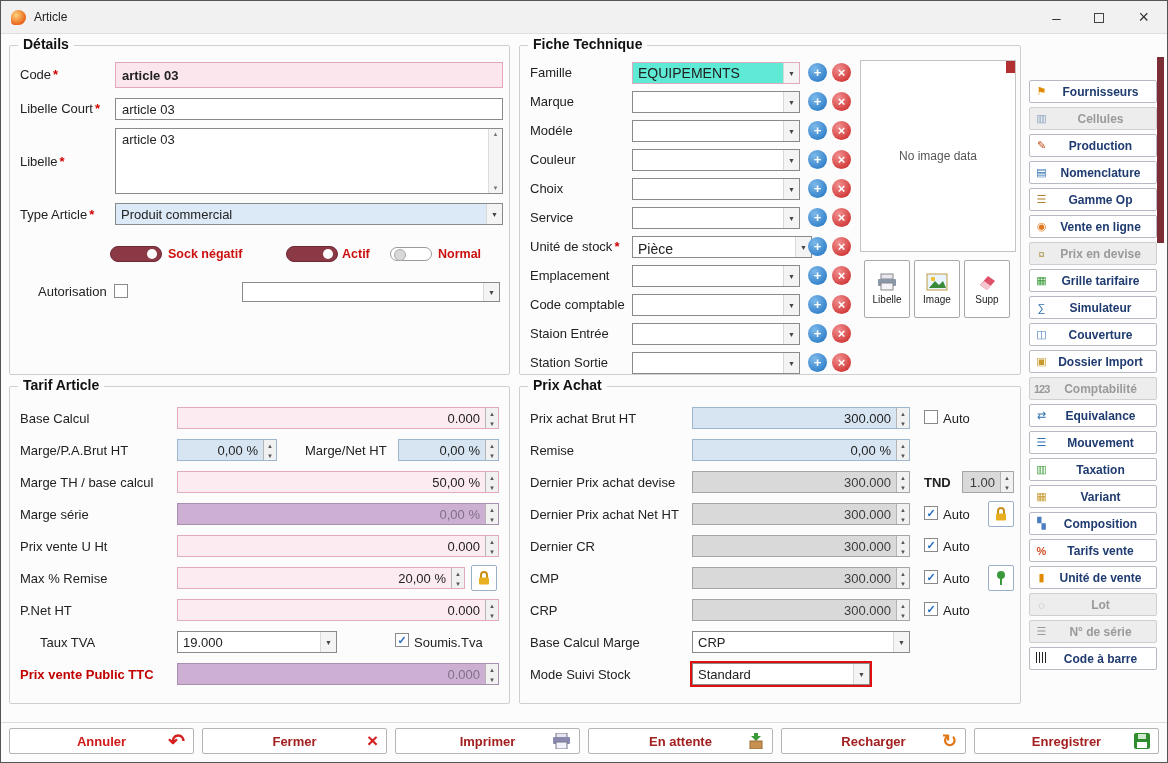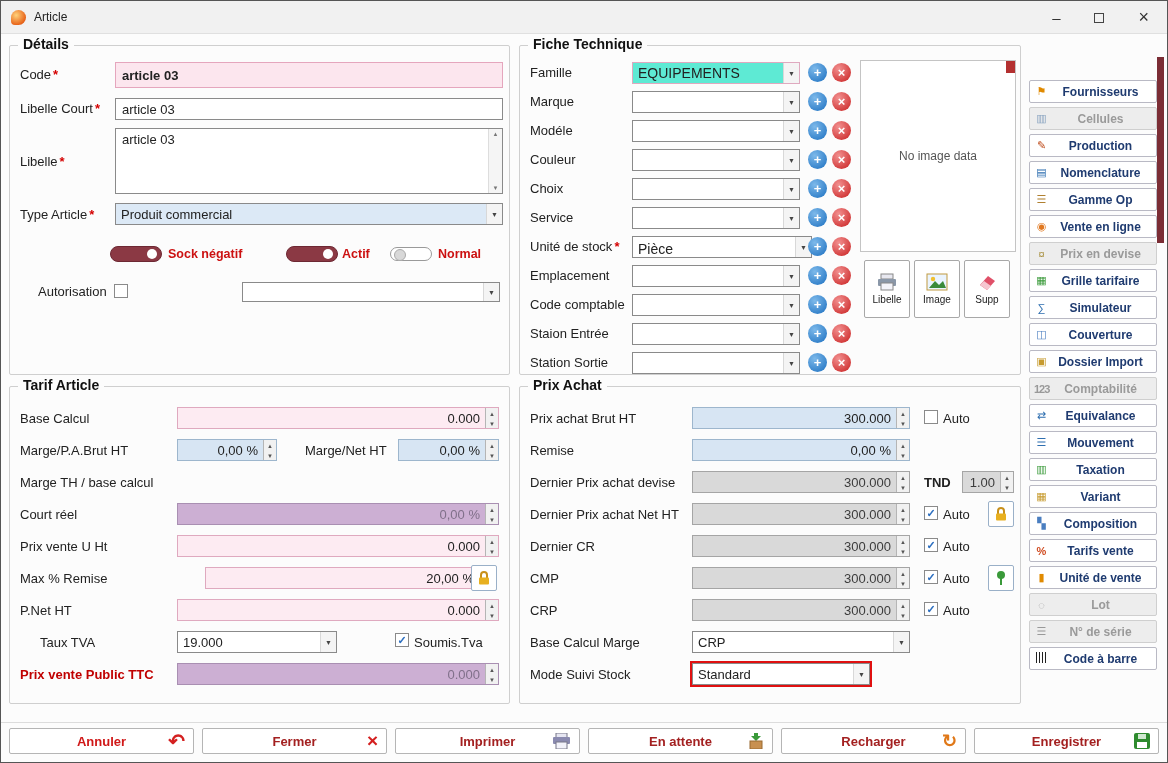--- a/index.html
+++ b/index.html
@@ -265,35 +265,39 @@
         <span class="sval">0,00 %</span>
         <span class="ud">▲<br>▼</span>
       </div>
     <span class="lbl" style="left:295px;top:56px;">Marge/Net HT</span>
     <div class="spin fld-blue" style="left:388px;top:52px;width:101px;">
         <span class="sval">0,00 %</span>
         <span class="ud">▲<br>▼</span>
       </div>
 
     <span class="lbl" style="left:10px;top:88px;">Marge TH / base calcul</span>
-
-    <span class="lbl" style="left:10px;top:120px;">Court réel</span>
+    <div class="spin fld-pink" style="left:167px;top:84px;width:322px;">
+        <span class="sval">50,00 %</span>
+        <span class="ud">▲<br>▼</span>
+      </div>
+
+    <span class="lbl" style="left:10px;top:120px;">Marge série</span>
     <div class="spin fld-purple" style="left:167px;top:116px;width:322px;">
         <span class="sval">0,00 %</span>
         <span class="ud">▲<br>▼</span>
       </div>
 
     <span class="lbl" style="left:10px;top:152px;">Prix vente U Ht</span>
     <div class="spin fld-pink" style="left:167px;top:148px;width:322px;">
         <span class="sval">0.000</span>
         <span class="ud">▲<br>▼</span>
       </div>
 
     <span class="lbl" style="left:10px;top:184px;">Max % Remise</span>
-    <div class="spin fld-pink" style="left:167px;top:180px;width:288px;margin-left:28px;">
+    <div class="spin fld-pink" style="left:167px;top:180px;width:288px;">
         <span class="sval">20,00 %</span>
         <span class="ud">▲<br>▼</span>
       </div>
     <button class="sqbtn" style="left:461px;top:178px;">
       <svg width="16" height="16">
           <path d="M5 8 V5 a3 3 0 0 1 6 0 V8" stroke="#c8901a" stroke-width="2" fill="none"></path>
           <rect x="3" y="7.5" width="10" height="7" rx="1" fill="#e8b020"></rect>
         </svg>
     </button>
 

